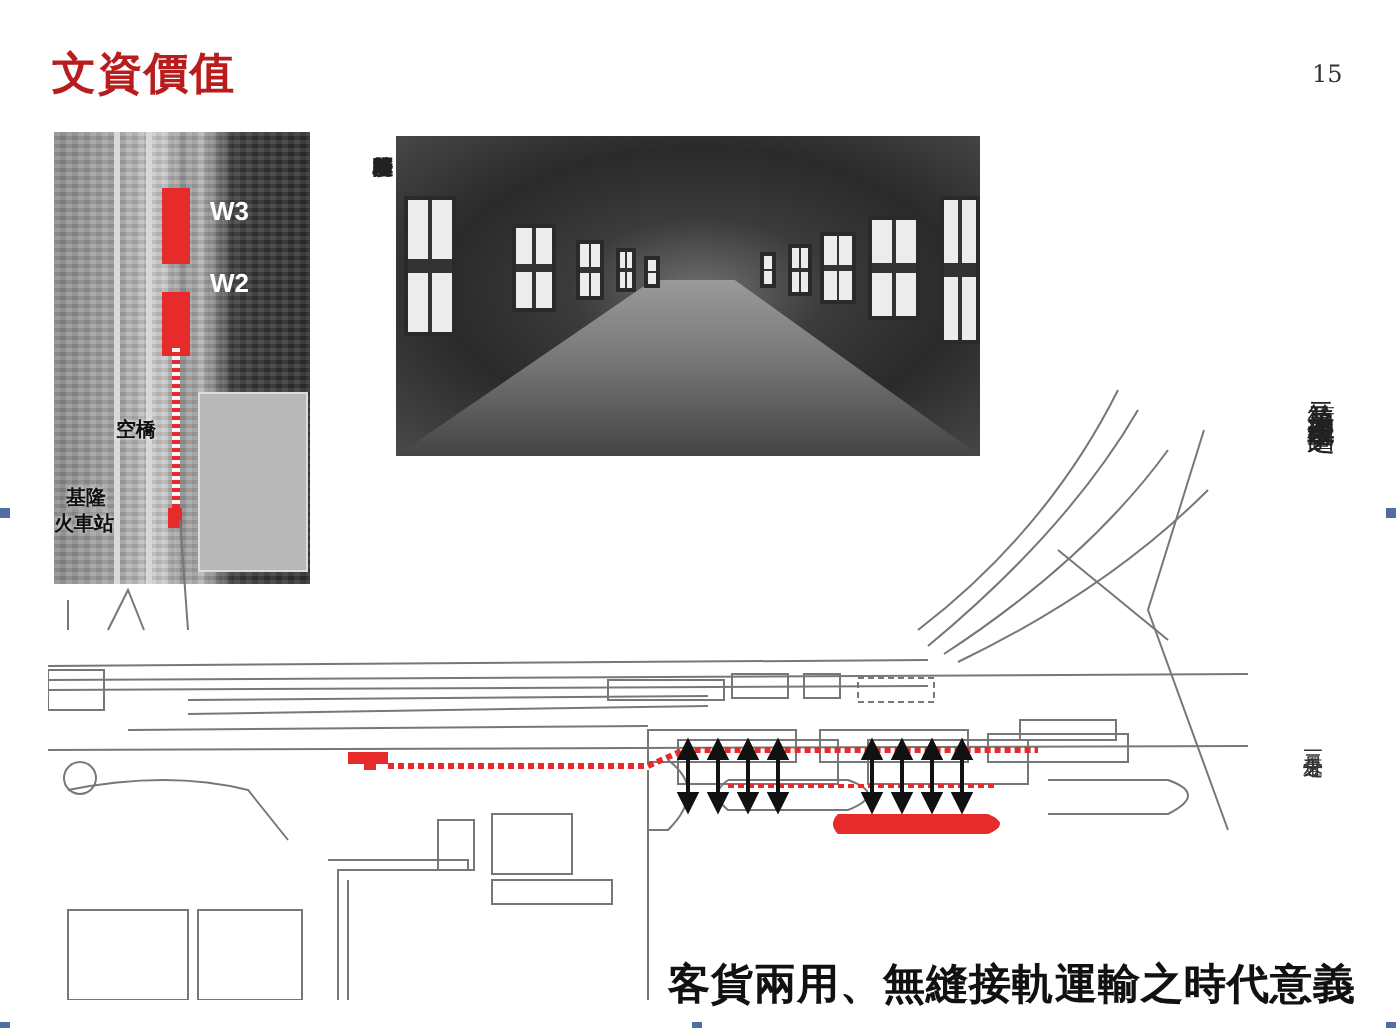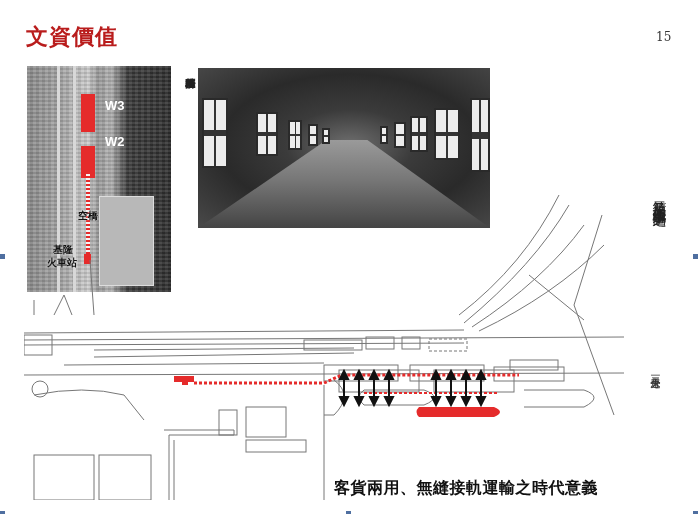--- a/index.html
+++ b/index.html
@@ -10,21 +10,21 @@
     position: absolute; left: 26px; top: 22px;
     font-size: 22px; font-weight: bold; letter-spacing: 1px; color: #b91c1c;
   }
   .page-num {
     position: absolute; left: 656px; top: 30px;
     font-family: "DejaVu Serif", serif; font-size: 12px; color: #333;
   }
 
   
   .aerial {
-    position: absolute; left: 27px; top: 66px; width: 144px; height: 226px;
+    position: absolute; left: 27px; top: 66px; width: 128px; height: 226px;
     background:
       linear-gradient(90deg, #8c8c8c 0%, #a9a9a9 25%, #cfcfcf 42%, #9a9a9a 50%, #b5b5b5 58%, #3a3a3a 70%, #2e2e2e 100%);
     overflow: hidden;
     text-align: center;
   }
   .aerial .noise {
     position: absolute; inset: 0;
     background-image:
       repeating-linear-gradient(0deg, rgba(255,255,255,0.08) 0 2px, rgba(0,0,0,0.08) 2px 4px),
       repeating-linear-gradient(90deg, rgba(255,255,255,0.06) 0 3px, rgba(0,0,0,0.07) 3px 6px);
@@ -44,21 +44,20 @@
   .aerial .red-end {
     position: absolute; left: 57px; top: 188px; width: 7px; height: 10px; background: #e52b2b;
   }
   .aerial .label {
     position: absolute; color: #fff; font-weight: bold; font-size: 13px;
     font-family: "Liberation Sans", sans-serif;
   }
   .aerial .label-dark {
     position: absolute; color: #111; font-size: 10px; font-weight: bold; line-height: 12px;
     text-shadow: 0 0 2px #eee;
-    padding-left: 20px;
   }
 
   
   .corridor-wrap { position: absolute; left: 172px; top: 64px; width: 320px; height: 170px; }
   .corridor-caption {
     position: absolute; left: 4px; top: 6px; width: 20px;
     font-size: 10px; font-weight: bold; line-height: 11px; color: #222;
     writing-mode: vertical-rl;
   }
   .corridor {
@@ -88,21 +87,21 @@
     font-size: 14px; color: #222; letter-spacing: 1px; line-height: 18px;
   }
   .right-subcaption {
     position: absolute; left: 648px; top: 370px;
     writing-mode: vertical-rl; font-family: "DejaVu Serif", serif;
     font-size: 10px; color: #333; letter-spacing: 0px;
   }
 
   .bottom-caption {
     position: absolute; left: 334px; top: 478px;
-    font-size: 16px; color: #111; font-weight: bold; letter-spacing: 0.5px;
+    font-size: 21px; color: #111; font-weight: bold; letter-spacing: 0.5px;
   }
 
   .marker { position: absolute; background: #4f6fa0; }
 </style>
 </head>
 <body>
 
 <div class="title">文資價值</div>
 <div class="page-num">15</div>
 

